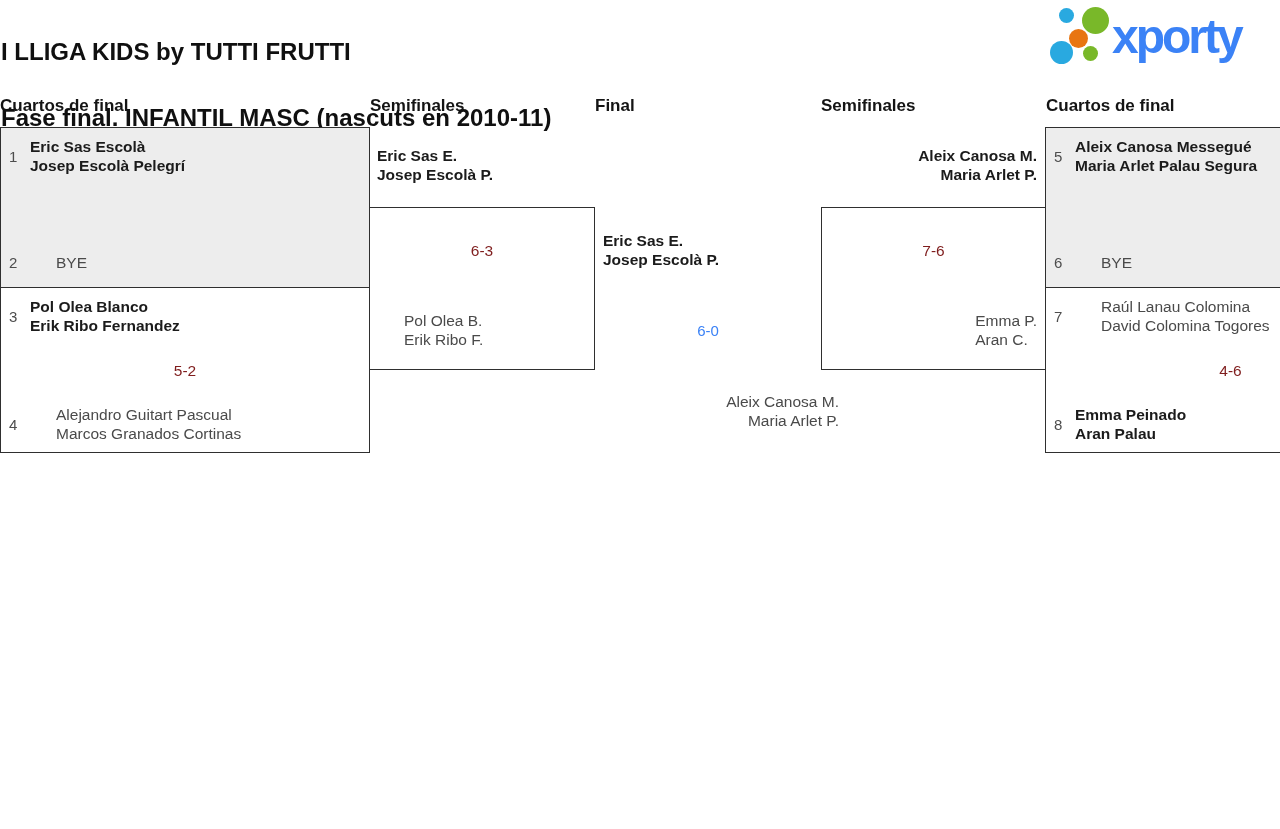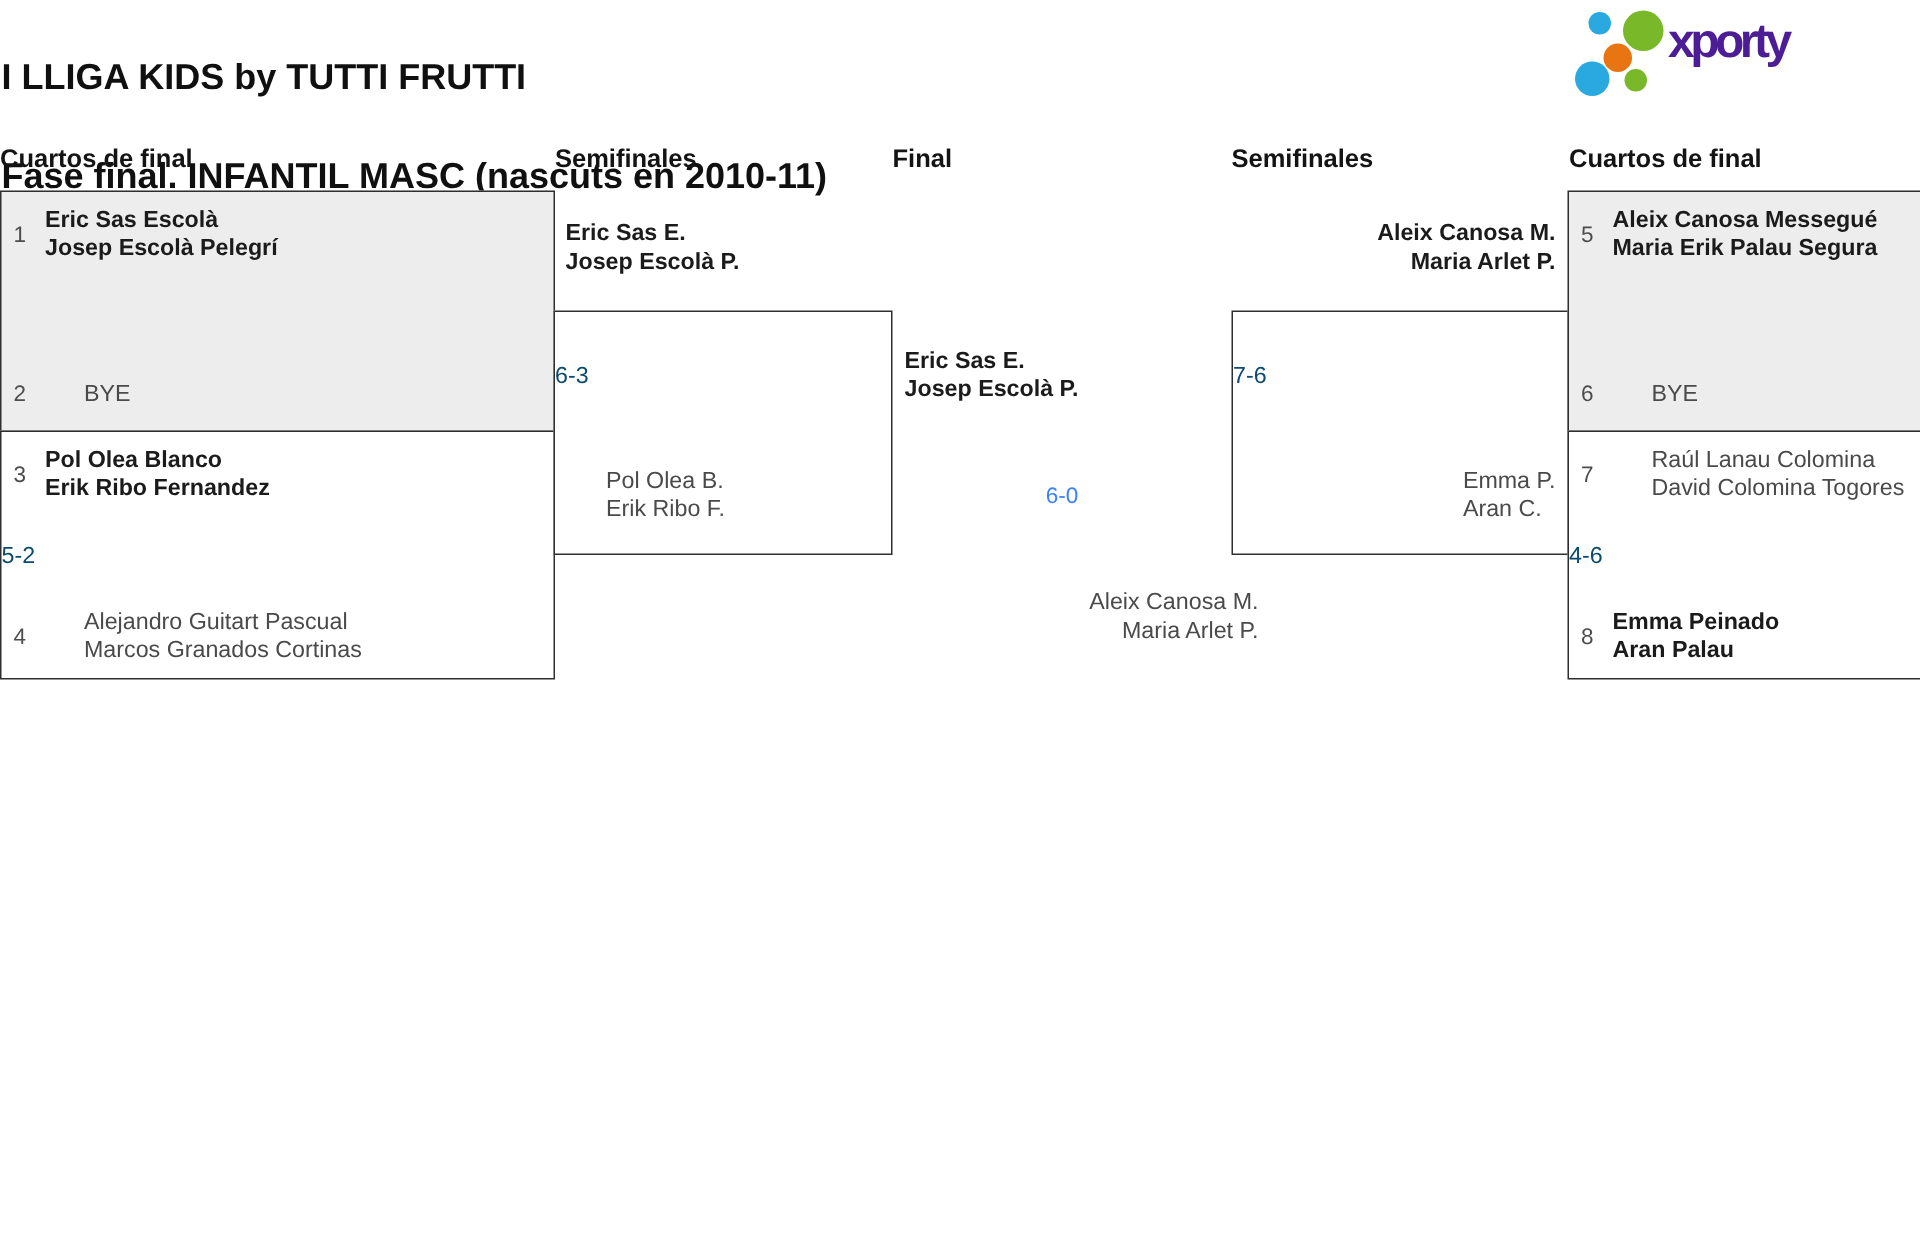--- a/index.html
+++ b/index.html
@@ -15,22 +15,22 @@
     color:#101010; white-space:pre-line;
   }
   .logo{ left:1048px; top:4px; width:232px; height:72px; }
   .dot{ position:absolute; border-radius:50%; }
   .dot-blue-small { left:11px; top:4px;  width:15px; height:15px; background:#29a9e0; }
   .dot-green-big  { left:34px; top:3px;  width:27px; height:27px; background:#79b829; }
   .dot-orange     { left:21px; top:25px; width:19px; height:19px; background:#e87511; }
   .dot-blue-big   { left:2px;  top:37px; width:23px; height:23px; background:#29a9e0; }
   .dot-green-small{ left:35px; top:42px; width:15px; height:15px; background:#79b829; }
   .logo-word{
-    position:absolute; left:64px; top:5px; font-size:32px; font-weight:700;
-    letter-spacing:-3px; color:#4c1d95;
+    position:absolute; left:64px; top:5px; font-size:48px; font-weight:700;
+    letter-spacing:-3px; color:#3b82f6;
   }
 
   
   .round-header{
     top:95px; font-size:17px; line-height:22px; font-weight:700;
     color:#141414; text-align:left; white-space:nowrap;
   }
   .rh-qf-left { left:0;      width:370px; }
   .rh-sf-left { left:370px;  width:225px; }
   .rh-final   { left:595px;  width:226px; }
@@ -50,22 +50,22 @@
   
   .pair{ position:absolute; left:8px; display:flex; align-items:center; }
   .pair-top{ top:9px; }
   .pair-bye{ bottom:15px; }
   .pair-b2 { bottom:9px; }
   .seed{ flex:0 0 21px; width:21px; font-size:15px; color:#4d4d4d; }
   .names{ font-size:15.5px; line-height:19px; }
   .w{ font-weight:700; color:#1b1b1b; }
   .l{ font-weight:400; color:#4a4a4a;margin-left:26px; }
   .score{
-    position:absolute; left:0; right:0; text-align:left;
-    font-size:15.5px; color:#0c4a6e;
+    position:absolute; left:0; right:0; text-align:center;
+    font-size:15.5px; color:#7f1d1d;
   }
   .score-qf{ top:74px; }
   .score-sf{ top:34px; }
   .sf-loser{ position:absolute; bottom:20px; }
   .sf-loser-left { left:8px; }
   .sf-loser-right{ right:8px; text-align:left; }
 
   .sf1-winner{ left:377px; top:146px; }
   .sf2-winner{ left:821px; top:146px; width:216px; text-align:right; }
   .final-winner{ left:603px; top:231px; }
@@ -162,21 +162,21 @@
     <div>Emma P.</div>
     <div>Aran C.</div>
   </div>
 </div>
 
 <div class="box gray bx-qf3">
   <div class="pair pair-top">
     <span class="seed">5</span>
     <div class="names w">
       <div>Aleix Canosa Messegué</div>
-      <div>Maria Erik Palau Segura</div>
+      <div>Maria Arlet Palau Segura</div>
     </div>
   </div>
   <div class="pair pair-bye">
     <span class="seed">6</span>
     <div class="names l">
       <div>BYE</div>
     </div>
   </div>
 </div>
 

